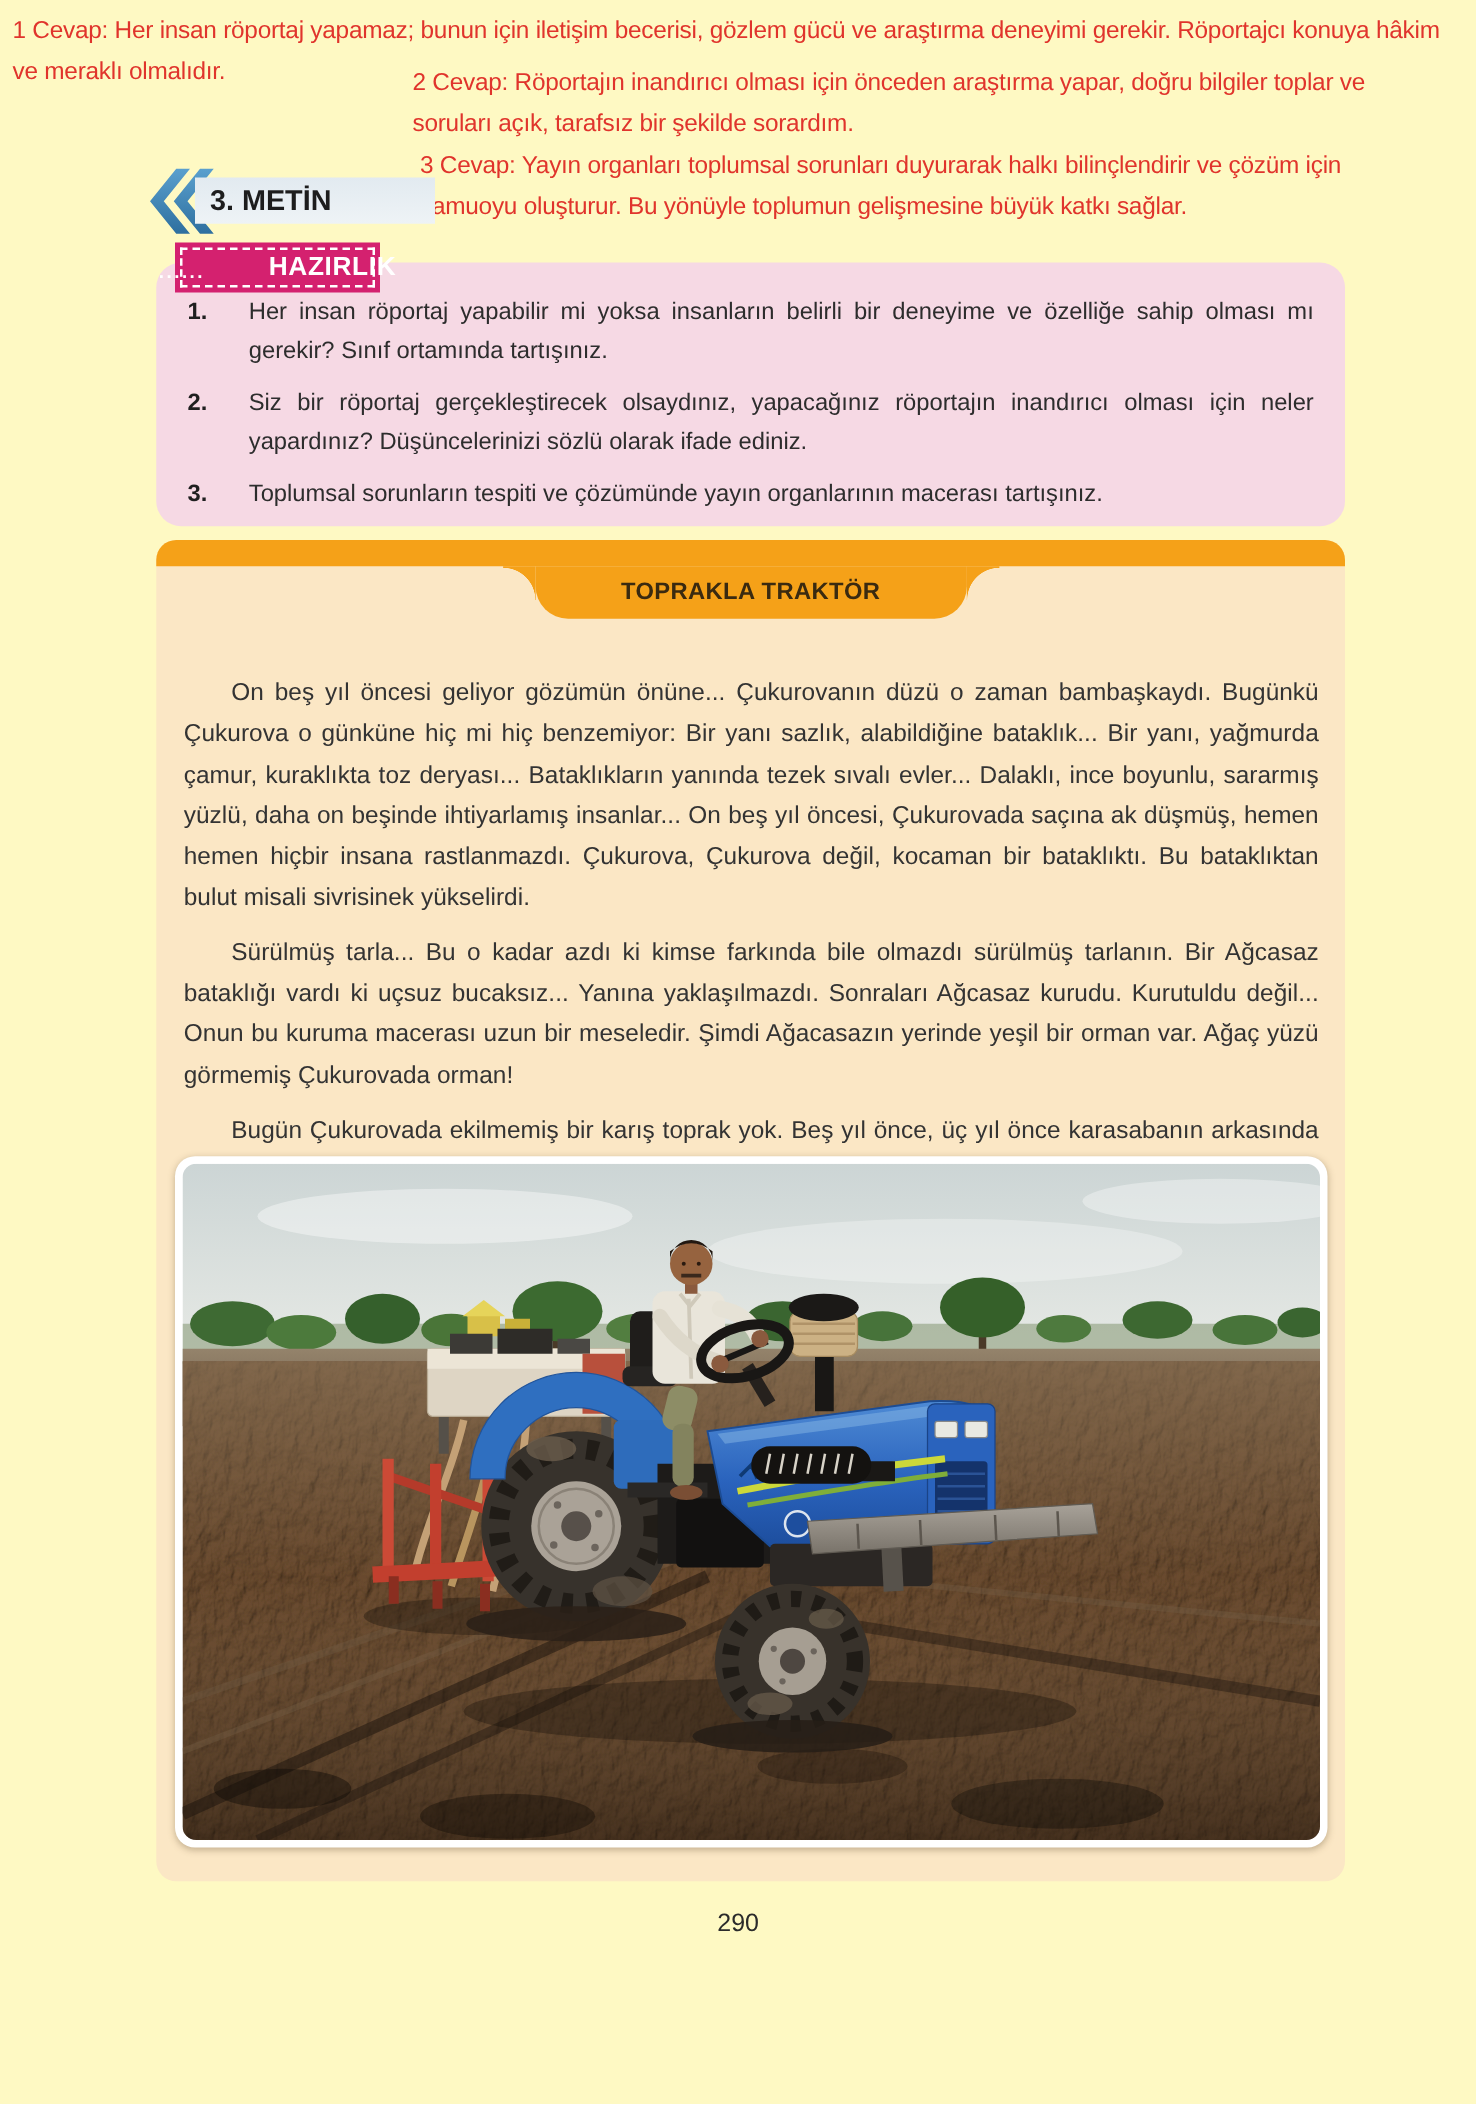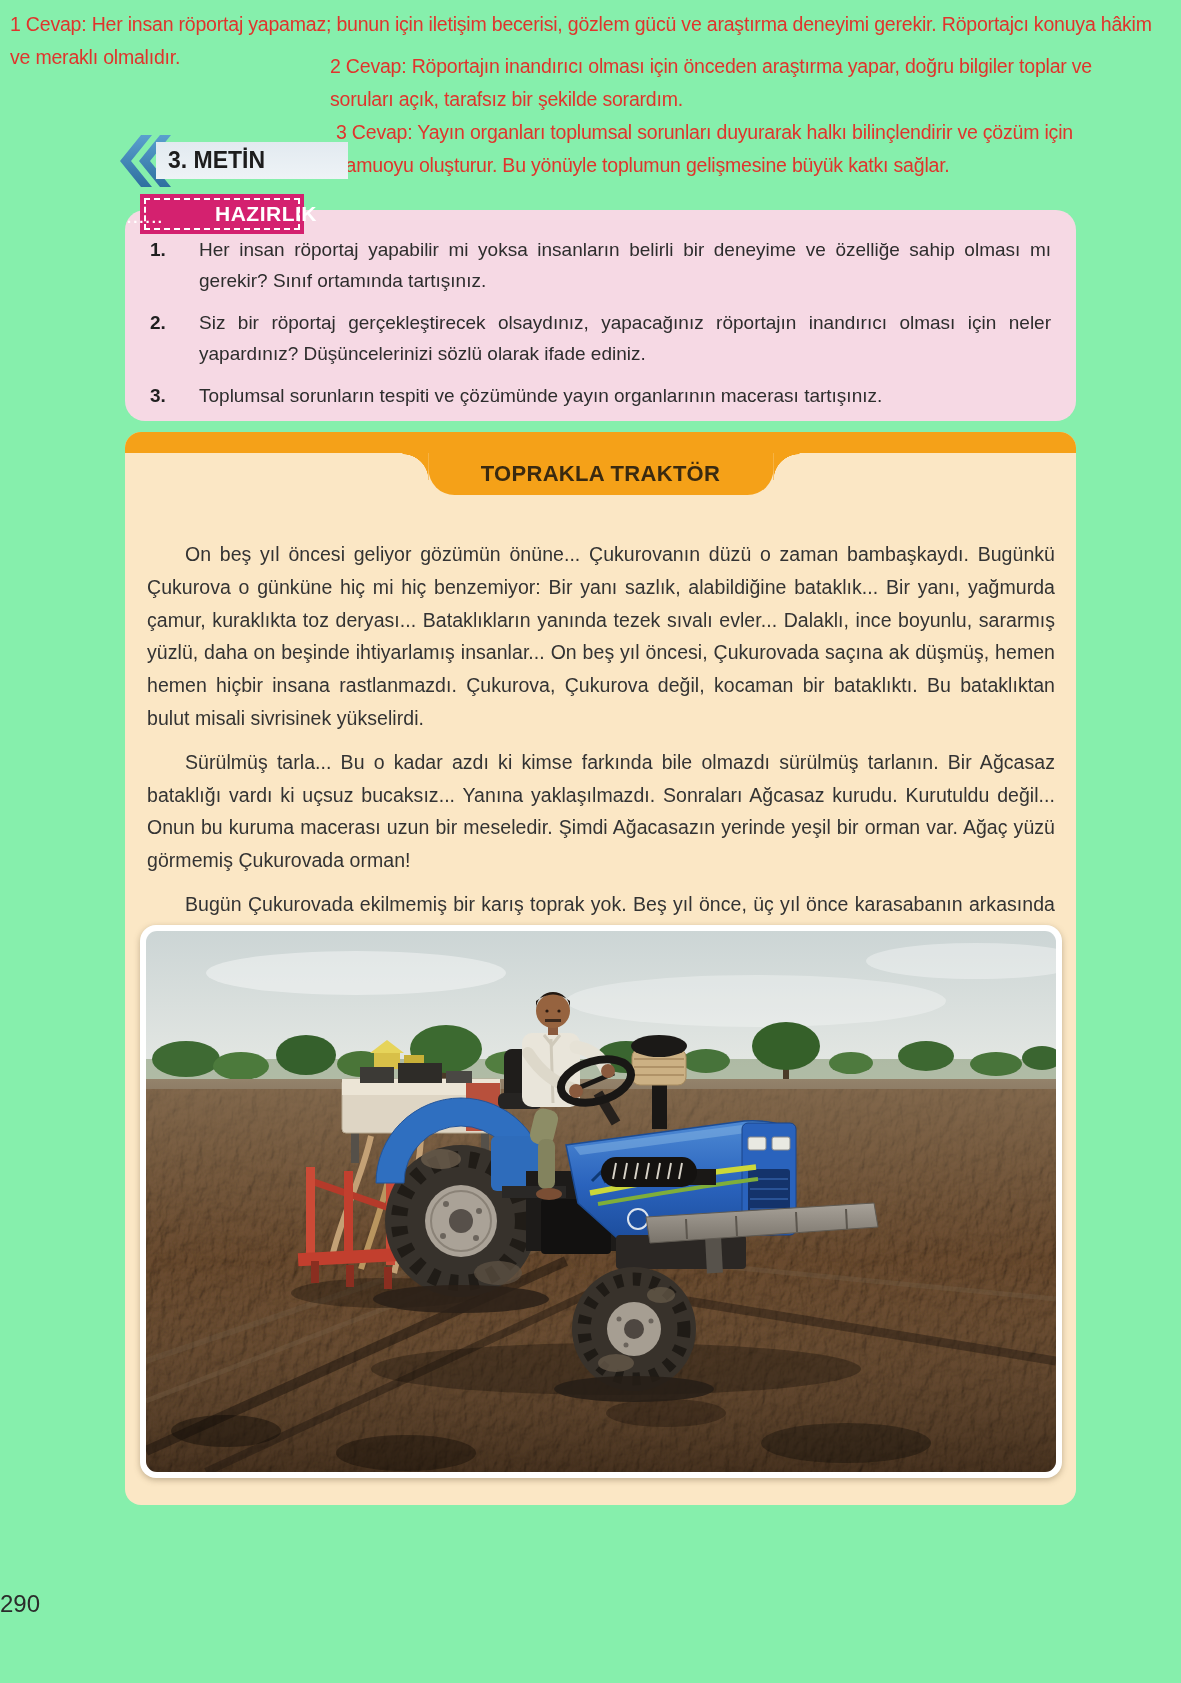--- a/index.html
+++ b/index.html
@@ -1,16 +1,16 @@
 <!DOCTYPE html>
 <html><head>
 <meta charset="utf-8">
 <style>
   html,body{margin:0;padding:0;background:#ffffff;}
-  .page{position:relative;width:1181px;height:1683px;background:#86efac;
+  .page{position:relative;width:1181px;height:1683px;background:#fef9c3;
         font-family:"Liberation Sans",sans-serif;overflow:hidden;}
 
   
   .red-note{position:absolute;color:#e0342c;font-size:19.5px;line-height:33px;
             letter-spacing:-0.2px;font-weight:400;}
   .ann1{left:10px;top:8px;width:1158px;}
   .ann2{left:330px;top:50px;width:768px;}
   .ann3{left:336px;top:116px;width:742px;}
 
   
@@ -39,35 +39,35 @@
               background:#fbe7c5;border-radius:16px;}
   .orange-top{position:absolute;left:0;top:0;right:0;height:21px;background:#f5a118;
               border-radius:16px 16px 0 0;}
   .title-tab{position:absolute;top:21px;left:50%;transform:translateX(-50%);
              width:345px;height:42px;background:#f5a118;border-radius:0 0 26px 26px;
              display:flex;align-items:center;justify-content:center;}
   .title-tab::before{content:"";position:absolute;left:-26px;top:0;width:26px;height:27px;
              background:radial-gradient(circle at 0 100%, rgba(0,0,0,0) 25.5px, #f5a118 26px);}
   .title-tab::after{content:"";position:absolute;right:-26px;top:0;width:26px;height:27px;
              background:radial-gradient(circle at 100% 100%, rgba(0,0,0,0) 25.5px, #f5a118 26px);}
-  .title-tab span{font-size:22px;font-weight:700;color:#3a2a10;letter-spacing:.3px;}
+  .title-tab span{font-size:19px;font-weight:700;color:#3a2a10;letter-spacing:.3px;}
 
   .paras{position:absolute;left:147px;top:494px;width:908px;margin-top:44px;}
   .paras p{margin:0 0 11px 0;font-size:19.5px;line-height:32.8px;color:#333333;
            text-align:justify;text-indent:38px;letter-spacing:0.05px;}
 
   
   .photo{position:absolute;left:140px;top:925px;width:910px;height:541px;
          background:#ffffff;border-radius:16px;padding:6px;
          box-shadow:0 2px 6px rgba(90,70,40,.35);}
   .photo svg{display:block;width:910px;height:541px;border-radius:11px;}
 
   
-  .pageno{position:absolute;left:0;top:1590px;width:100%;text-align:left;
-          font-size:24px;color:#2b2b2b;}
+  .pageno{position:absolute;left:0;top:1528px;width:100%;text-align:center;
+          font-size:20px;color:#2b2b2b;}
 </style>
 </head>
 <body>
 
 <div class="page">
 
   <div class="red-note ann1">1 Cevap: Her insan röportaj yapamaz; bunun için iletişim becerisi, gözlem gücü ve araştırma deneyimi gerekir. Röportajcı konuya hâkim ve meraklı olmalıdır.</div>
   <div class="red-note ann2">2 Cevap: Röportajın inandırıcı olması için önceden araştırma yapar, doğru bilgiler toplar ve soruları açık, tarafsız bir şekilde sorardım.</div>
   <div class="red-note ann3">3 Cevap: Yayın organları toplumsal sorunları duyurarak halkı bilinçlendirir ve çözüm için kamuoyu oluşturur. Bu yönüyle toplumun gelişmesine büyük katkı sağlar.</div>
 

